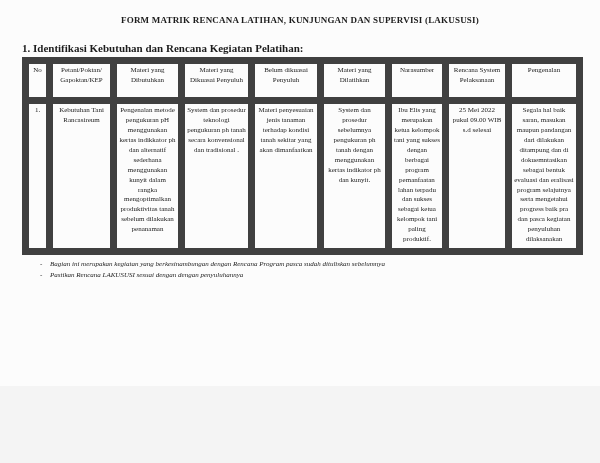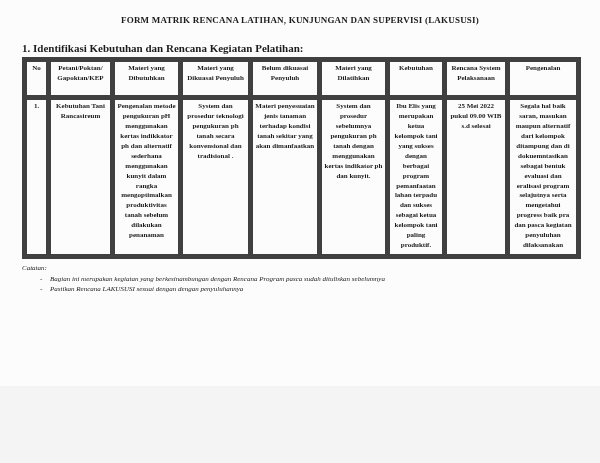--- a/index.html
+++ b/index.html
@@ -24,22 +24,22 @@
     font-weight:bold;
     font-size:11px;
   }
   table.matrix {
     margin-left:22px;
     width:554px;
     border-collapse:collapse;
     table-layout:fixed;
   }
   table.matrix th, table.matrix td {
-    border:5px solid #404040;
-    font-weight:bold;
+    border:7px solid #404040;
+    font-weight:normal;
     font-size:7px;
     line-height:1.42;
     text-align:center;
     vertical-align:top;
     padding:2px 2px 3px 2px;
     word-wrap:break-word;
   }
   table.matrix th { height:28px; }
   .notes {
     margin:4px 0 0 22px;
@@ -74,42 +74,41 @@
       <col style="width:71px">
     </colgroup>
     <thead>
       <tr>
         <th>No</th>
         <th>Petani/Poktan/ Gapoktan/KEP</th>
         <th>Materi yang Dibutuhkan</th>
         <th>Materi yang Dikuasai Penyuluh</th>
         <th>Belum dikuasai Penyuluh</th>
         <th>Materi yang Dilatihkan</th>
-        <th>Kebutuhan</th>
+        <th>Narasumber</th>
         <th>Rencana System Pelaksanaan</th>
         <th>Pengenalan</th>
       </tr>
     </thead>
     <tbody>
       <tr>
         <td>1.</td>
         <td>Kebutuhan Tani Rancasireum</td>
         <td>Pengenalan metode pengukuran pH menggunakan kertas indikkator ph dan alternatif sederhana menggunakan kunyit dalam rangka mengoptimalkan produktivitas tanah sebelum dilakukan penanaman</td>
         <td>System dan prosedur teknologi pengukuran ph tanah secara konvensional dan tradisional .</td>
         <td>Materi penyesuaian jenis tanaman terhadap kondisi tanah sekitar yang akan dimanfaatkan</td>
         <td>System dan prosedur sebelumnya pengukuran ph tanah dengan menggunakan kertas indikator ph dan kunyit.</td>
         <td>Ibu Elis yang merupakan ketua kelompok tani yang sukses dengan berbagai program pemanfaatan lahan terpadu dan sukses sebagai ketua kelompok tani paling produktif.</td>
         <td>25 Mei 2022 pukul 09.00 WIB s.d selesai</td>
-        <td>Segala hal baik saran, masukan maupun alternatif dari kelompok ditampung dan di dokuemntasikan sebagai bentuk evaluasi dan eralisasi program selajutnya serta mengetahui progress baik pra dan pasca kegiatan penyuluhan dilaksanakan</td>
+        <td>Segala hal baik saran, masukan maupun pandangan dari dilakukan ditampung dan di dokuemntasikan sebagai bentuk evaluasi dan eralisasi program selajutnya serta mengetahui progress baik pra dan pasca kegiatan penyuluhan dilaksanakan</td>
       </tr>
     </tbody>
   </table>
 
   <div class="notes">
-    <div>Catatan:</div>
     <div class="note-item">
       <span class="note-dash">-</span>
       <span class="note-text">Bagian ini merupakan kegiatan yang berkesinambungan dengan Rencana Program pasca sudah dituliskan sebelumnya</span>
     </div>
     <div class="note-item">
       <span class="note-dash">-</span>
       <span class="note-text">Pastikan Rencana LAKUSUSI sesuai dengan dengan penyuluhannya</span>
     </div>
   </div>
 

